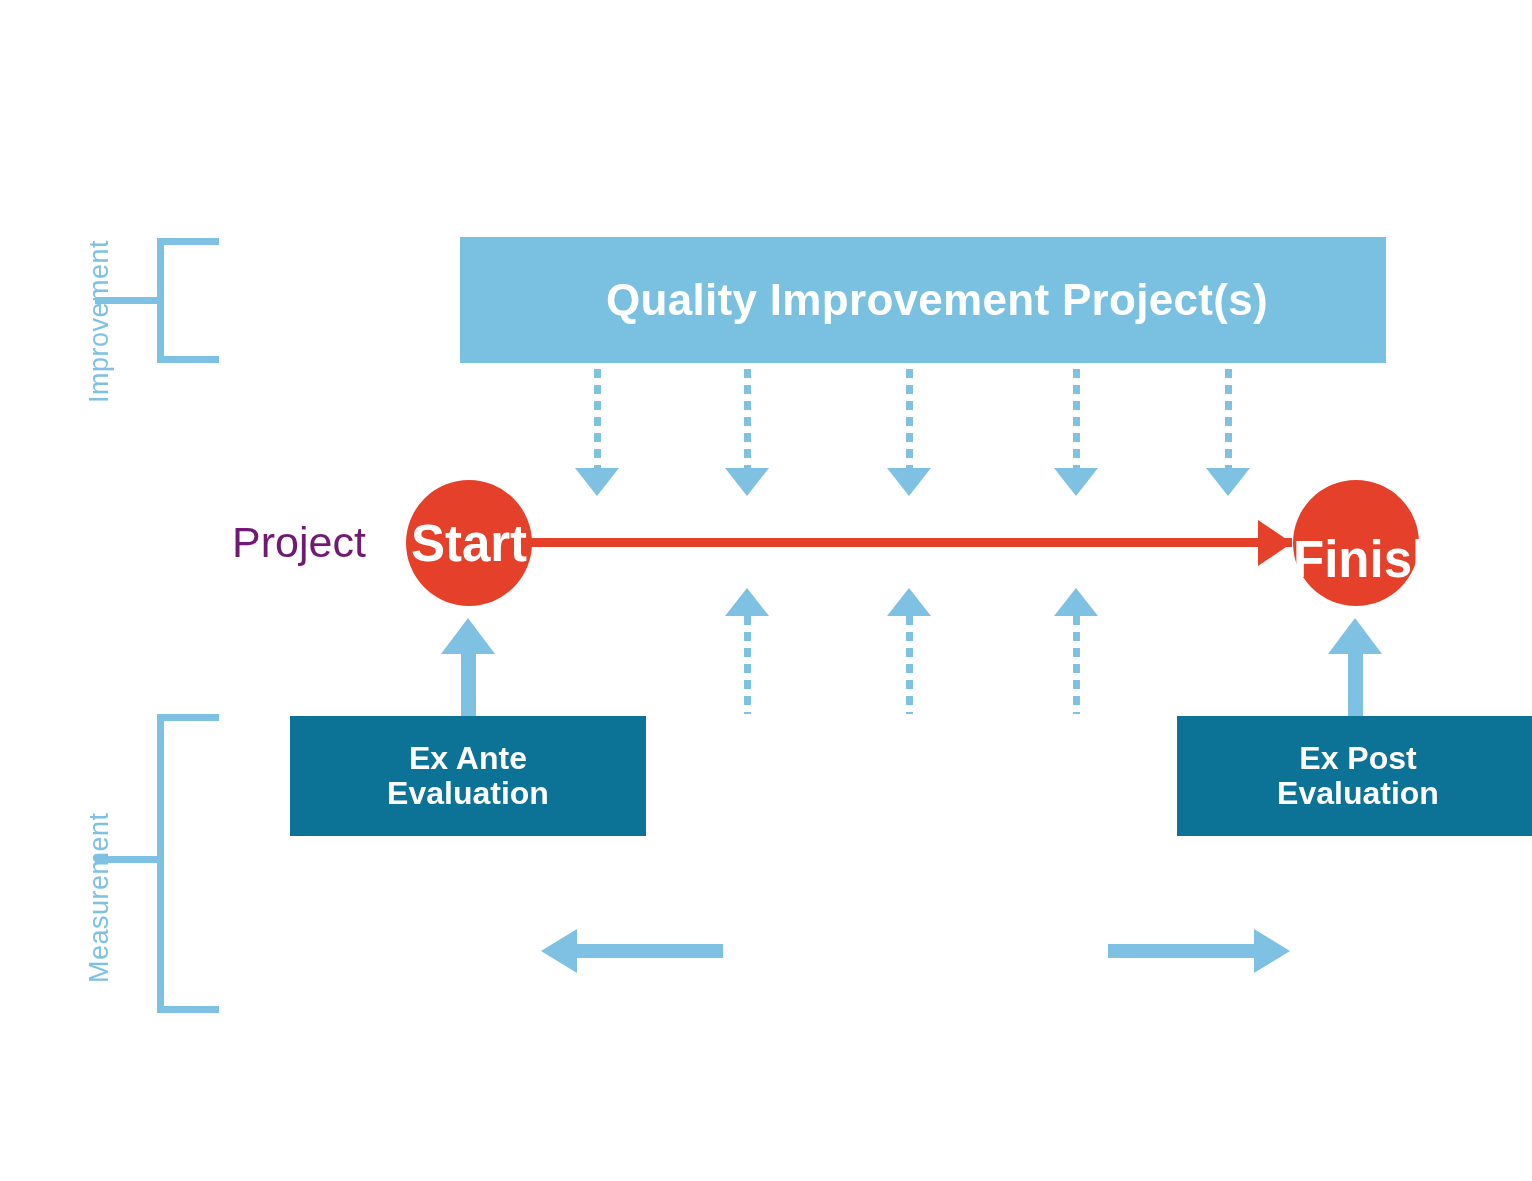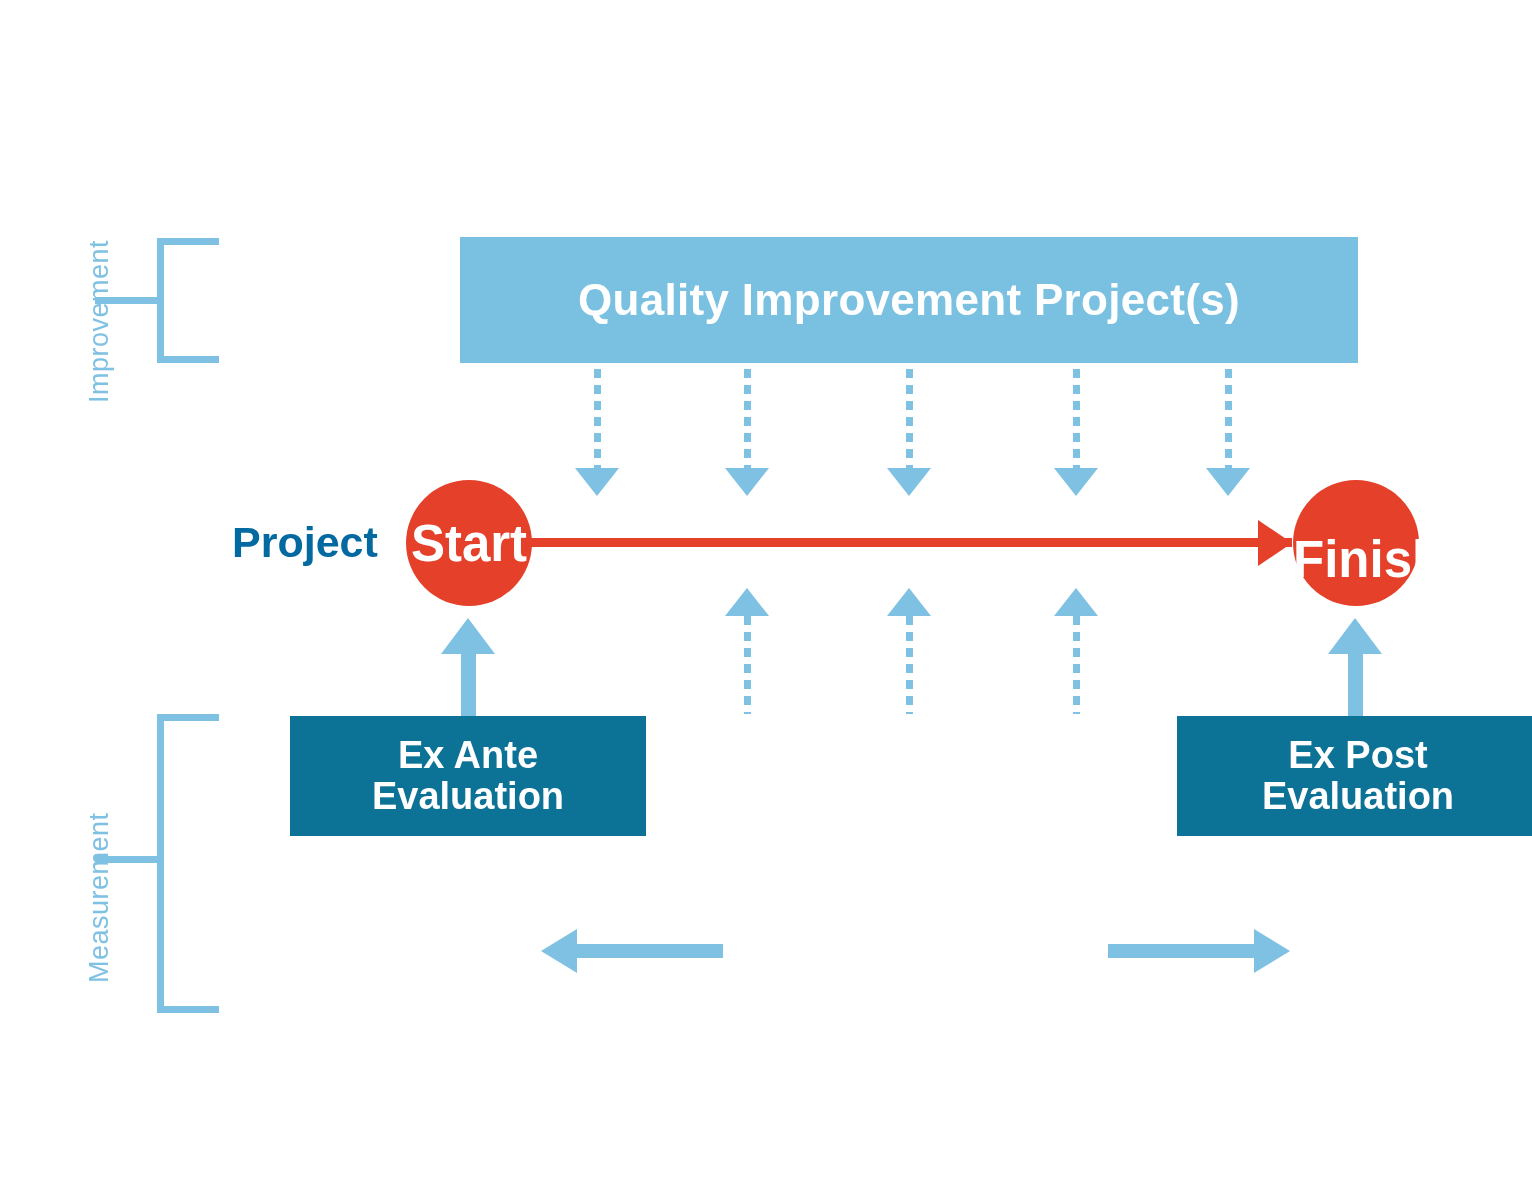--- a/index.html
+++ b/index.html
@@ -29,43 +29,43 @@
     justify-content:center;
     text-align:center;
     color:#ffffff;
     line-height:1.08;
     font-weight:bold;
   }
   .box.light{background:#7AC0E0;}
   .box.dark{background:#0C7296;}
 
   #title-box{font-size:44px;letter-spacing:.3px;}
-  .eval-box{font-size:38px;}
+  .eval-box{font-size:32px;}
   #benchmark-box{font-size:36px;}
 
   .circle{
     position:absolute;
     border-radius:50%;
     background:#E5402A;
     display:flex;
     align-items:center;
     justify-content:center;
   }
   .circle .lbl{
     color:#ffffff;
     font-size:51px;
     font-weight:bold;
     white-space:nowrap;
   }
 
   #project-label{
     position:absolute;
-    color:#0369a1;
+    color:#701a75;
     font-size:43px;
-    font-weight:bold;
+    font-weight:normal;
     white-space:nowrap;
   }
 
   .timeline-shaft{position:absolute;background:#E5402A;height:9px;}
   .timeline-head{
     position:absolute;
     width:0;height:0;
     border-top:23px solid transparent;
     border-bottom:23px solid transparent;
     border-left:34px solid #E5402A;
@@ -127,21 +127,21 @@
     <div class="tick" style="top:59px;"></div>
   </div>
 
   <div class="bracket" style="left:157px;top:714px;width:7px;height:299px;">
     <div class="spine"></div>
     <div class="cap top"></div>
     <div class="cap bot"></div>
     <div class="tick" style="top:142px;"></div>
   </div>
 
-  <div id="title-box" class="box light" style="left:460px;top:237px;width:898px;height:126px;">Quality Improvement Project(s)</div>
+  <div id="title-box" class="box light" style="left:460px;top:237px;width:898px;height:126px;padding-left:28px;">Quality Improvement Project(s)</div>
 
   <div class="dotline" style="left:594px;top:369px;height:100px;"></div>
   <div class="tri-down" style="left:575px;top:468px;"></div>
 
   <div class="dotline" style="left:744px;top:369px;height:100px;"></div>
   <div class="tri-down" style="left:725px;top:468px;"></div>
 
   <div class="dotline" style="left:906px;top:369px;height:100px;"></div>
   <div class="tri-down" style="left:887px;top:468px;"></div>
 

